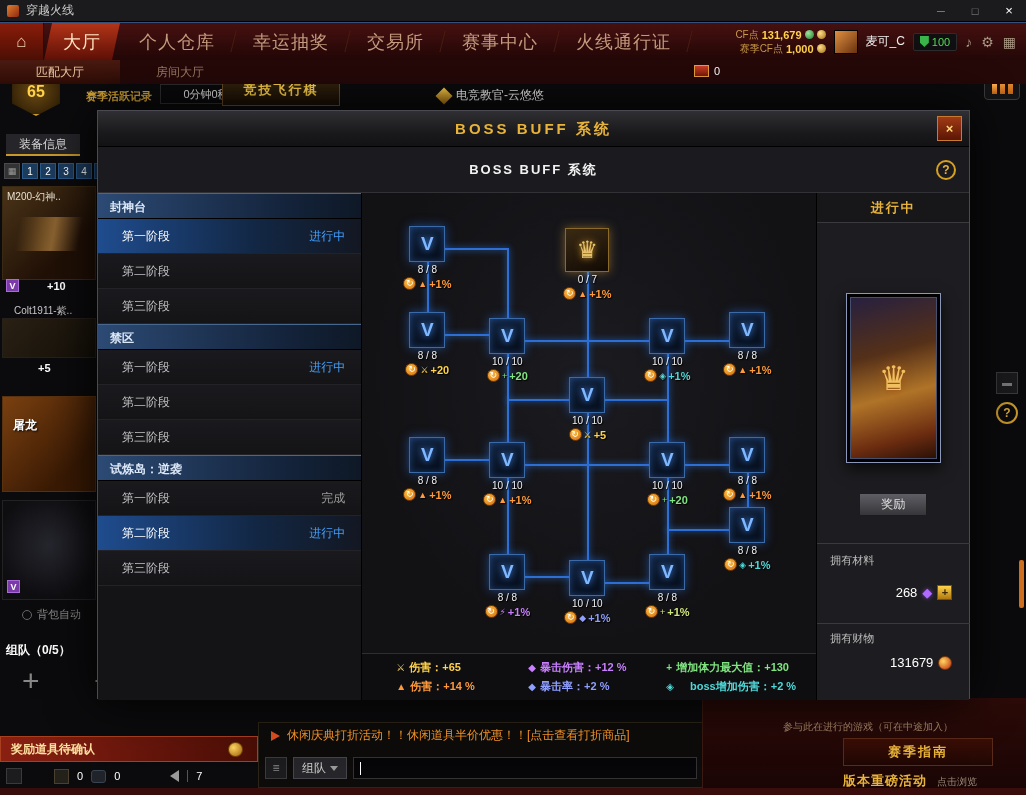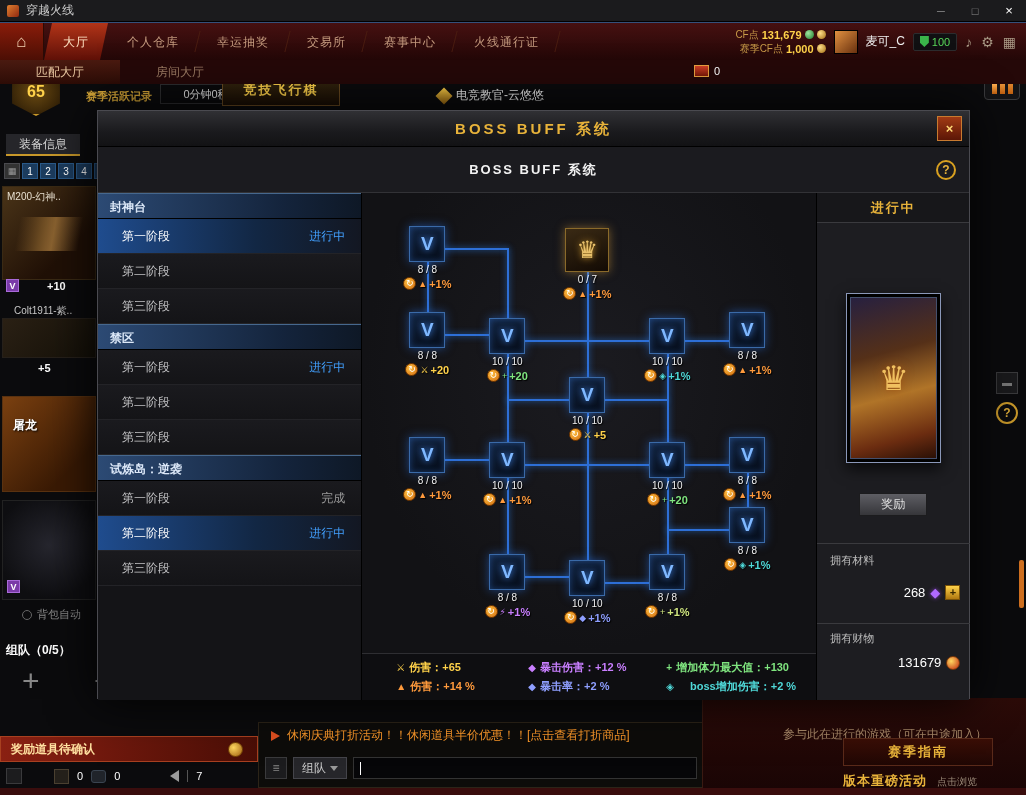--- a/index.html
+++ b/index.html
@@ -9,21 +9,21 @@
 #titlebar{position:absolute;left:0;top:0;width:1026px;height:22px;background:#1b1b1d;border-bottom:1px solid #000;display:flex;align-items:center;z-index:4}
 #app-icon{width:12px;height:12px;margin:0 7px;background:linear-gradient(135deg,#e08030,#902810);border-radius:2px}
 #win-title{font-size:12px;color:#cfcfcf}
 #win-controls{margin-left:auto;display:flex;height:100%}
 .win-btn{width:34px;text-align:center;line-height:22px;font-size:11px;color:#8f8f8f;cursor:pointer}
 .win-btn:last-child{color:#fff;font-size:13px}
 
 #topnav{position:absolute;left:0;top:22px;width:1026px;height:38px;background:linear-gradient(#461010,#230707);border-top:1px solid #35507a;z-index:4;display:flex}
 #home-btn{width:44px;height:38px;background:linear-gradient(#8a1c0a,#4a0e04);color:#f0d0b0;font-size:17px;text-align:center;line-height:38px;border-right:1px solid #2a0a04}
 #nav-items{display:flex}
-.nav-item{position:relative;padding:0 19px;line-height:38px;font-size:12px;color:#c49a7e;letter-spacing:1px;cursor:pointer}
+.nav-item{position:relative;padding:0 19px;line-height:38px;font-size:18px;color:#c49a7e;letter-spacing:1px;cursor:pointer}
 .nav-item.active{background:linear-gradient(#b23418,#5f1007);color:#ffe2c2;clip-path:polygon(8px 0,100% 0,calc(100% - 8px) 100%,0 100%)}
 .nav-item:not(.active)::after{content:"";position:absolute;right:0;top:8px;bottom:8px;width:1px;background:#4a1c10;transform:skewX(-14deg)}
 #nav-right{margin-left:auto;display:flex;align-items:center;gap:8px;padding-right:10px}
 #cf-block{display:flex;flex-direction:column;justify-content:center}
 .cfrow{display:flex;align-items:center;gap:3px;font-size:10px;line-height:14px;justify-content:flex-end}
 .cflabel{color:#c89a48}
 .cfval{color:#ffd24a;font-weight:bold;font-size:11px}
 .cdot{width:9px;height:9px;border-radius:50%;display:inline-block}
 .cdot.g{background:radial-gradient(circle at 35% 35%,#9fe59f,#1a7a2a)}
 .cdot.o{background:radial-gradient(circle at 35% 35%,#ffe08a,#a06a10)}
@@ -77,21 +77,21 @@
 .litem{display:flex;align-items:center;gap:4px;font-size:11px;font-weight:bold;white-space:nowrap}
 .lic{font-size:10px}
 #mright{width:153px;background:#1d1d21;border-left:1px solid #000;position:relative}
 #mr-head{height:30px;line-height:30px;text-align:center;background:#17171a;border-bottom:1px solid #3a3a3e;color:#e8b33a;font-size:13px;font-weight:bold;letter-spacing:2px}
 #mr-card{position:absolute;left:29px;top:100px;width:95px;height:170px;background:#000;border:1px solid #8a97b8;padding:3px;box-shadow:0 6px 14px rgba(0,0,0,.7);cursor:pointer}
 #mr-card-inner{width:100%;height:100%;background:linear-gradient(165deg,#27203f 0%,#553018 35%,#b07428 60%,#6b2c10 85%,#2a1006 100%);border:1px solid #44506e;display:flex;align-items:center;justify-content:center}
 #mr-boss{font-size:34px;color:#f0c060;text-shadow:0 0 10px #a05010}
 #mr-reward{position:absolute;left:42px;top:300px;width:68px;height:23px;background:linear-gradient(#5e5e64,#36363a);border:1px solid #1c1c1e;color:#e4e4e4;font-size:12px;text-align:center;line-height:21px;cursor:pointer}
 .mr-sep{position:absolute;left:0;width:153px;height:1px;background:#3a3a3e}
 .mr-label{position:absolute;left:13px;font-size:11px;color:#bdbdbd}
-.mr-valrow{position:absolute;left:0;width:153px;display:flex;align-items:center;justify-content:flex-end;gap:5px;padding-right:10px}
+.mr-valrow{position:absolute;left:0;width:153px;display:flex;align-items:center;justify-content:flex-end;gap:5px;padding-right:18px}
 .mr-val{font-size:13px;color:#fff}
 #gem-icon{color:#b06aff;font-size:13px;text-shadow:0 0 4px #8040c0}
 #plus-btn{width:15px;height:15px;background:linear-gradient(#ffd24a,#b07810);border:1px solid #7a5208;color:#3a2800;font-size:11px;font-weight:bold;text-align:center;line-height:13px;cursor:pointer}
 #coin-icon{width:14px;height:14px;border-radius:50%;background:radial-gradient(circle at 35% 35%,#ffd860,#c22a10);border:1px solid #7a3808}
 
 #bottom-strip{position:absolute;left:0;top:788px;width:1026px;height:7px;background:#3a0d0d;z-index:2}
 </style>
 </head>
 <body>
 
@@ -226,21 +226,21 @@
       <span>组队</span>
       <span style="width:0;height:0;border-left:4px solid transparent;border-right:4px solid transparent;border-top:5px solid #999"></span>
     </span>
     <span style="flex:1;height:22px;background:#060608;border:1px solid #333;position:relative">
       <span style="position:absolute;left:6px;top:4px;width:1px;height:13px;background:#fff"></span>
     </span>
   </div>
 </div>
 
 <div class="lob" style="left:702px;top:698px;width:324px;height:90px;background:linear-gradient(#2c0b08,#1a0505);border-left:1px solid #3a1a12">
-  <div style="position:absolute;left:80px;top:28px;color:#a88868;font-size:12px">参与此在进行的游戏（可在中途加入）</div>
+  <div style="position:absolute;left:80px;top:22px;color:#a88868;font-size:10px">参与此在进行的游戏（可在中途加入）</div>
   <div style="position:absolute;left:140px;top:40px;width:150px;height:28px;background:linear-gradient(#3a0e06,#200704);border:1px solid #5a2a1a;color:#e8b33a;font-size:13px;font-weight:bold;text-align:center;line-height:26px;letter-spacing:2px">赛季指南</div>
   <div style="position:absolute;left:140px;top:74px;display:flex;align-items:baseline;gap:10px">
     <span style="color:#e8b33a;font-size:13px;font-weight:bold;letter-spacing:1px">版本重磅活动</span>
     <span style="color:#998877;font-size:10px">点击浏览</span>
   </div>
 </div>
 
 <div class="lob" style="left:996px;top:372px;width:22px;height:22px;background:#1a1a1c;border:1px solid #3a3a3c;color:#777;font-size:10px;text-align:center;line-height:20px">▬</div>
 <div class="lob" style="left:996px;top:402px;width:22px;height:22px;border:2px solid #c8982a;border-radius:50%;color:#d8a838;font-size:12px;font-weight:bold;text-align:center;line-height:18px">?</div>
 <div class="lob" style="left:1019px;top:560px;width:5px;height:48px;background:#d07020;border-radius:2px"></div>

